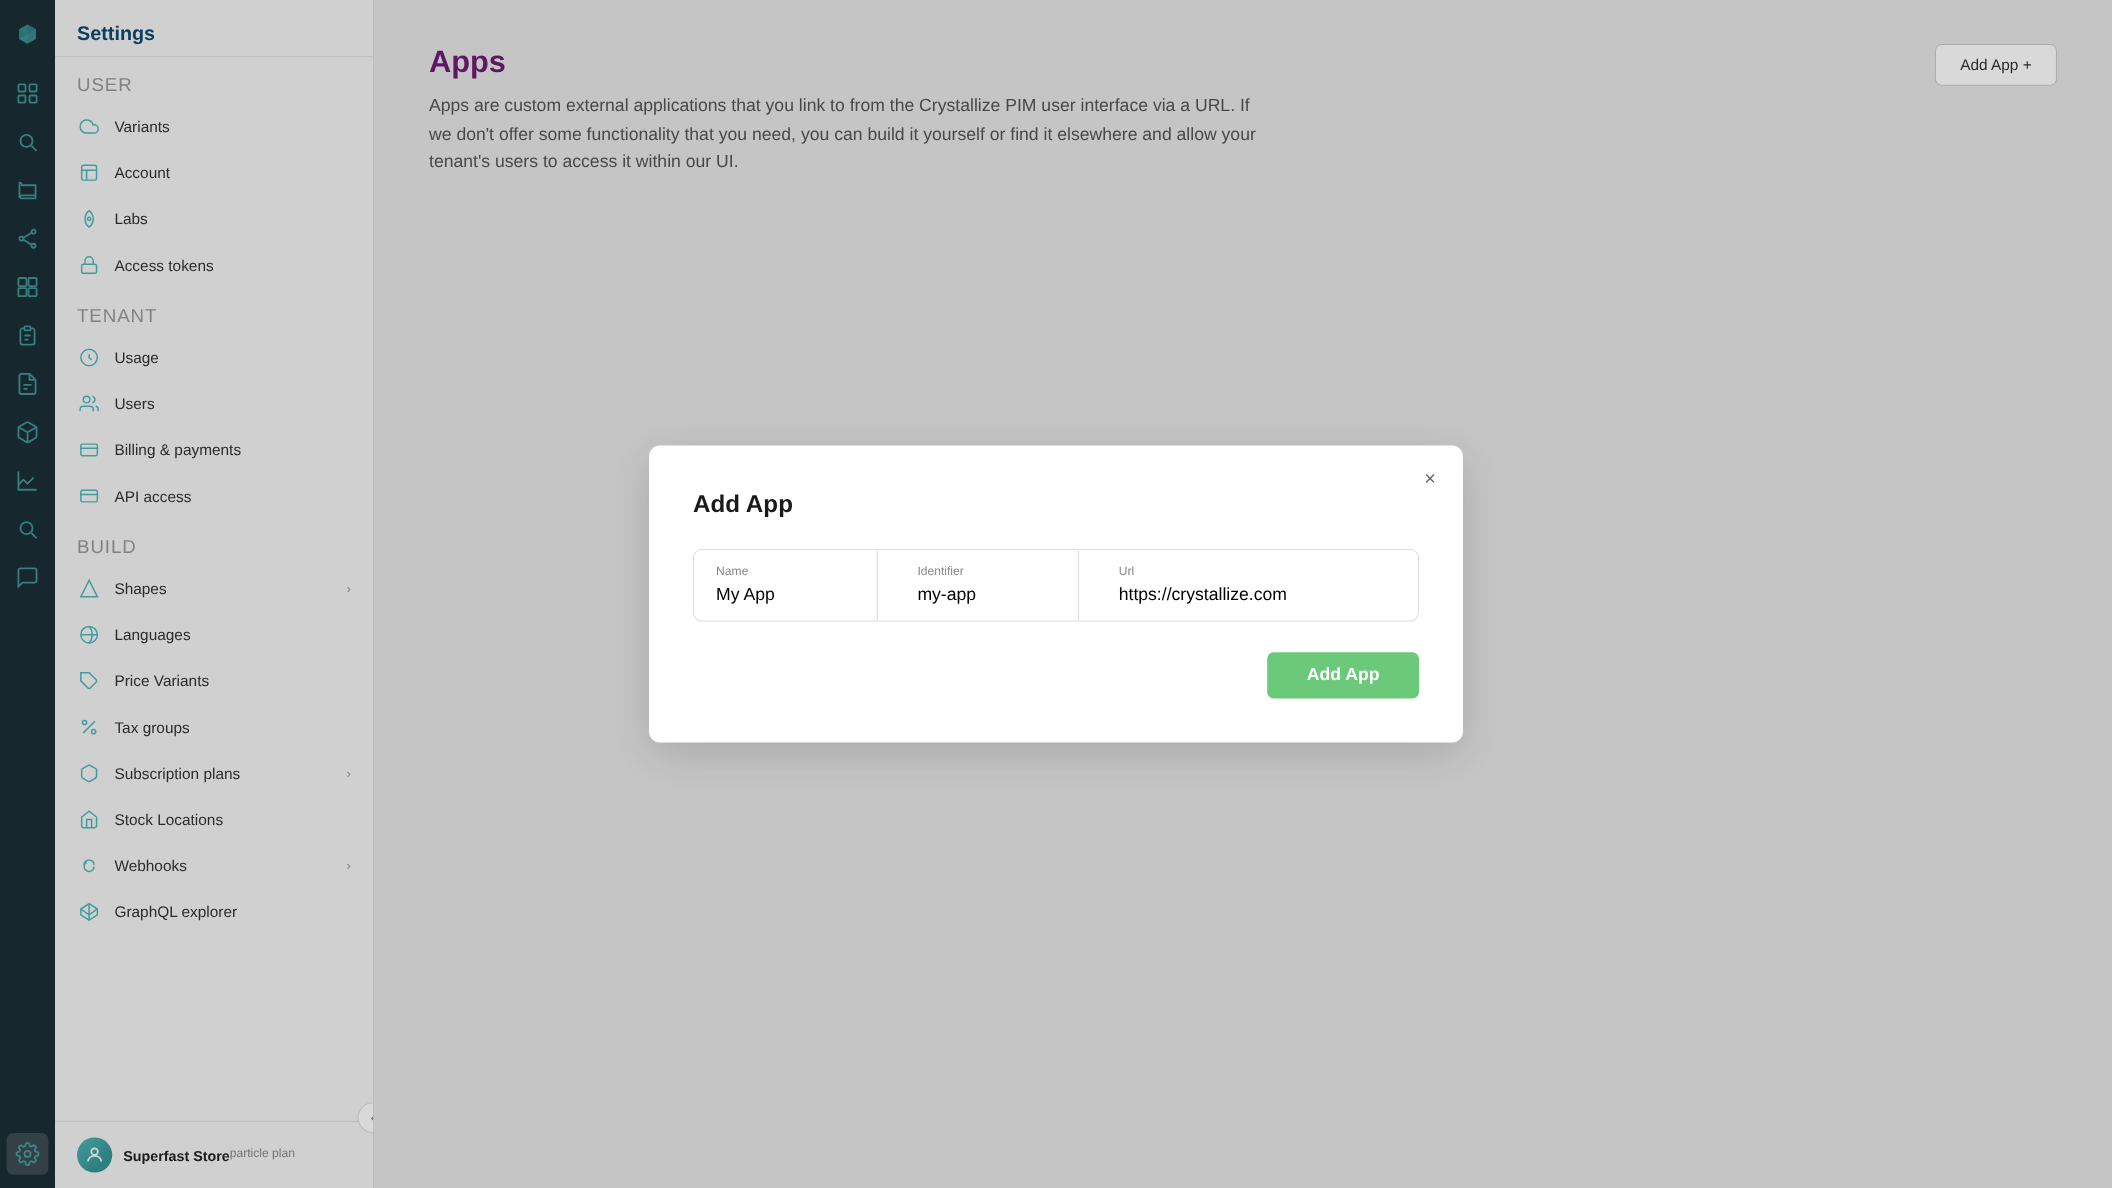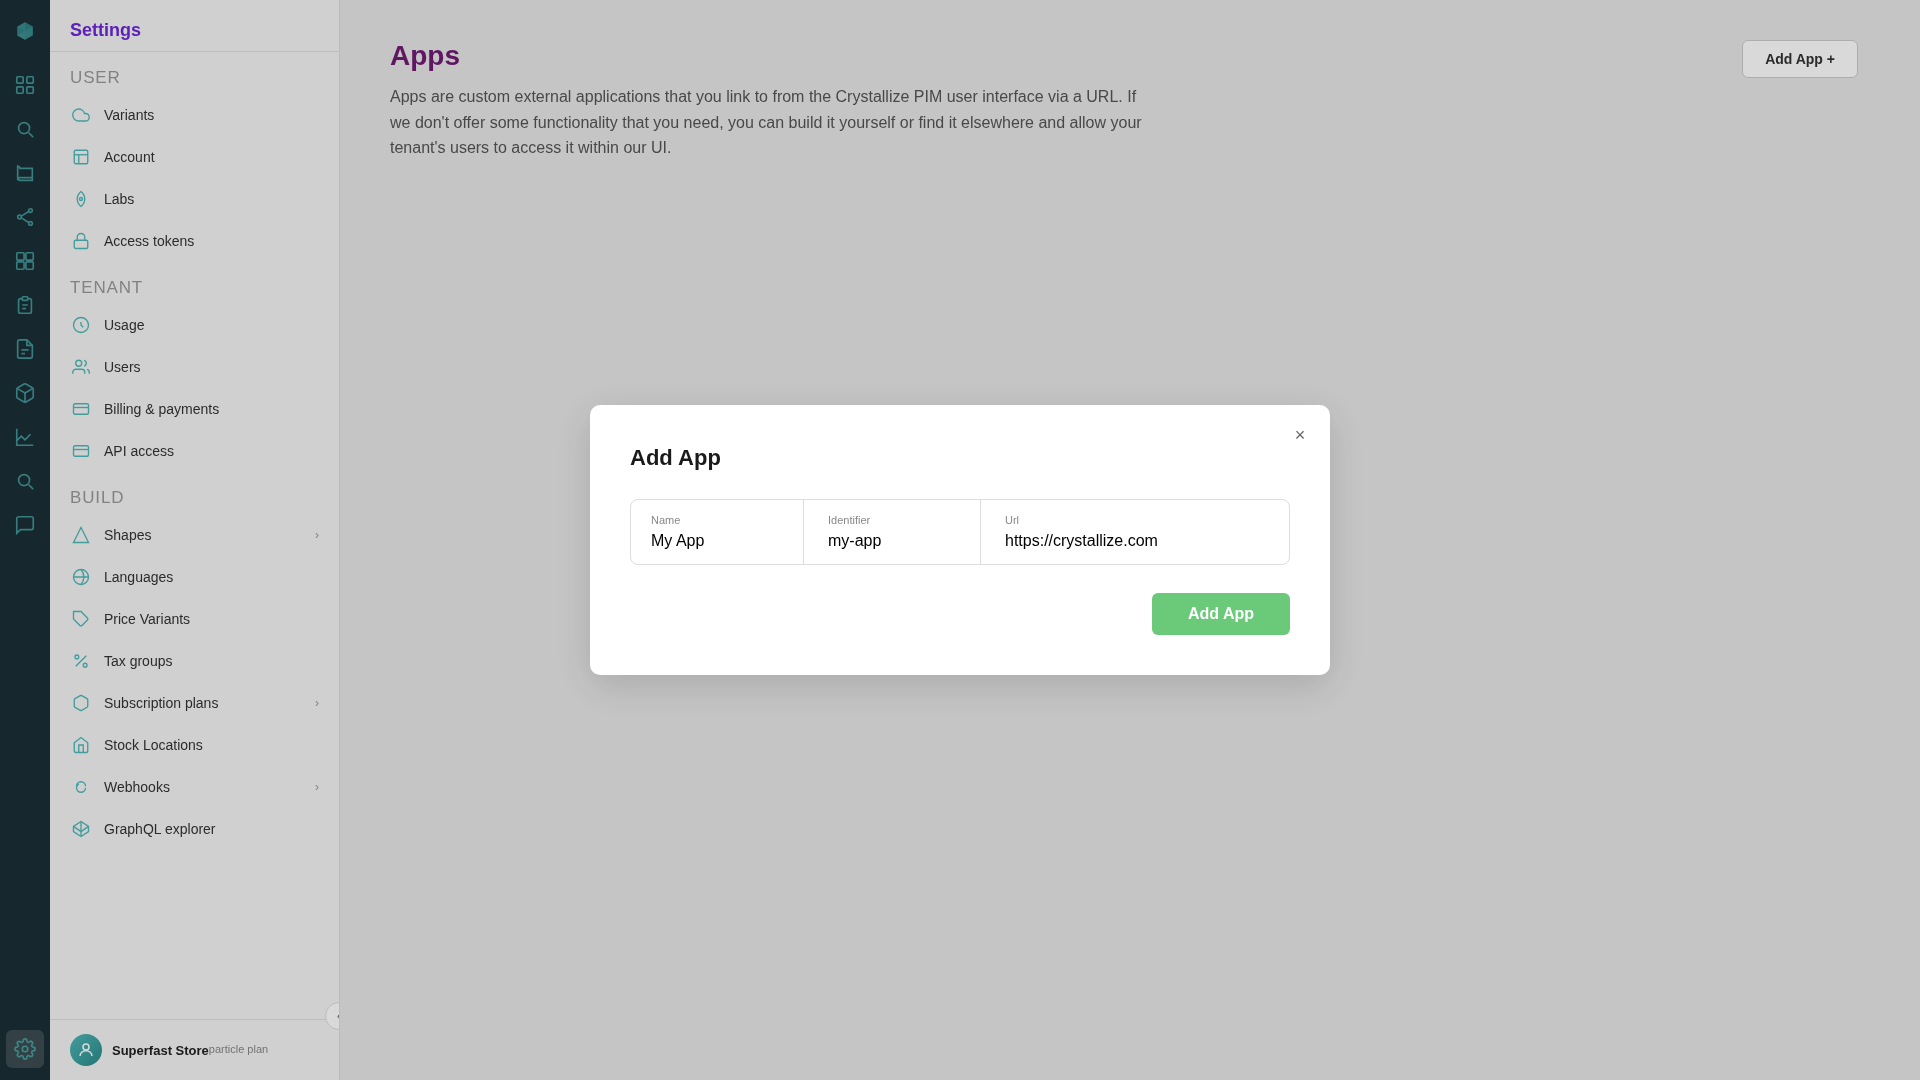--- a/index.html
+++ b/index.html
@@ -38,21 +38,21 @@
       display: flex;
       flex-direction: column;
       overflow-y: auto;
       position: relative;
       flex-shrink: 0;
     }
     .sidebar-header {
       padding: 20px 20px 10px;
       font-size: 18px;
       font-weight: 600;
-      color: #6d28d9;
+      color: #0c4a6e;
       border-bottom: 1px solid #e0e0e0;
     }
     .sidebar-section-label {
       padding: 16px 20px 6px;
       font-size: 17px;
       font-weight: 400;
       color: #999;
       text-transform: uppercase;
       letter-spacing: 0.05em;
     }
@@ -127,27 +127,27 @@
     .page-description {
       font-size: 16px;
       color: #555;
       line-height: 1.6;
       max-width: 760px;
       margin-bottom: 30px;
     }
     .add-app-btn {
       position: absolute;
       top: 40px;
-      right: 62px;
+      right: 50px;
       padding: 10px 22px;
       background: white;
       border: 1px solid #ccc;
       border-radius: 6px;
       font-size: 14px;
-      font-weight: 700;
+      font-weight: 400;
       color: #333;
       cursor: pointer;
     }
 
     
     .overlay {
       position: fixed;
       inset: 0;
       background: rgba(0,0,0,0.15);
       display: flex;
@@ -175,21 +175,21 @@
       display: flex; align-items: center; justify-content: center;
     }
     .modal-title {
       font-size: 22px;
       font-weight: 700;
       color: #1a1a1a;
       margin-bottom: 28px;
     }
     .modal-fields {
       display: flex;
-      gap: 4px;
+      gap: 16px;
       border: 1px solid #ddd;
       border-radius: 8px;
       overflow: hidden;
       margin-bottom: 28px;
     }
     .modal-field {
       flex: 1;
       padding: 14px 20px;
       border-right: 1px solid #ddd;
     }

